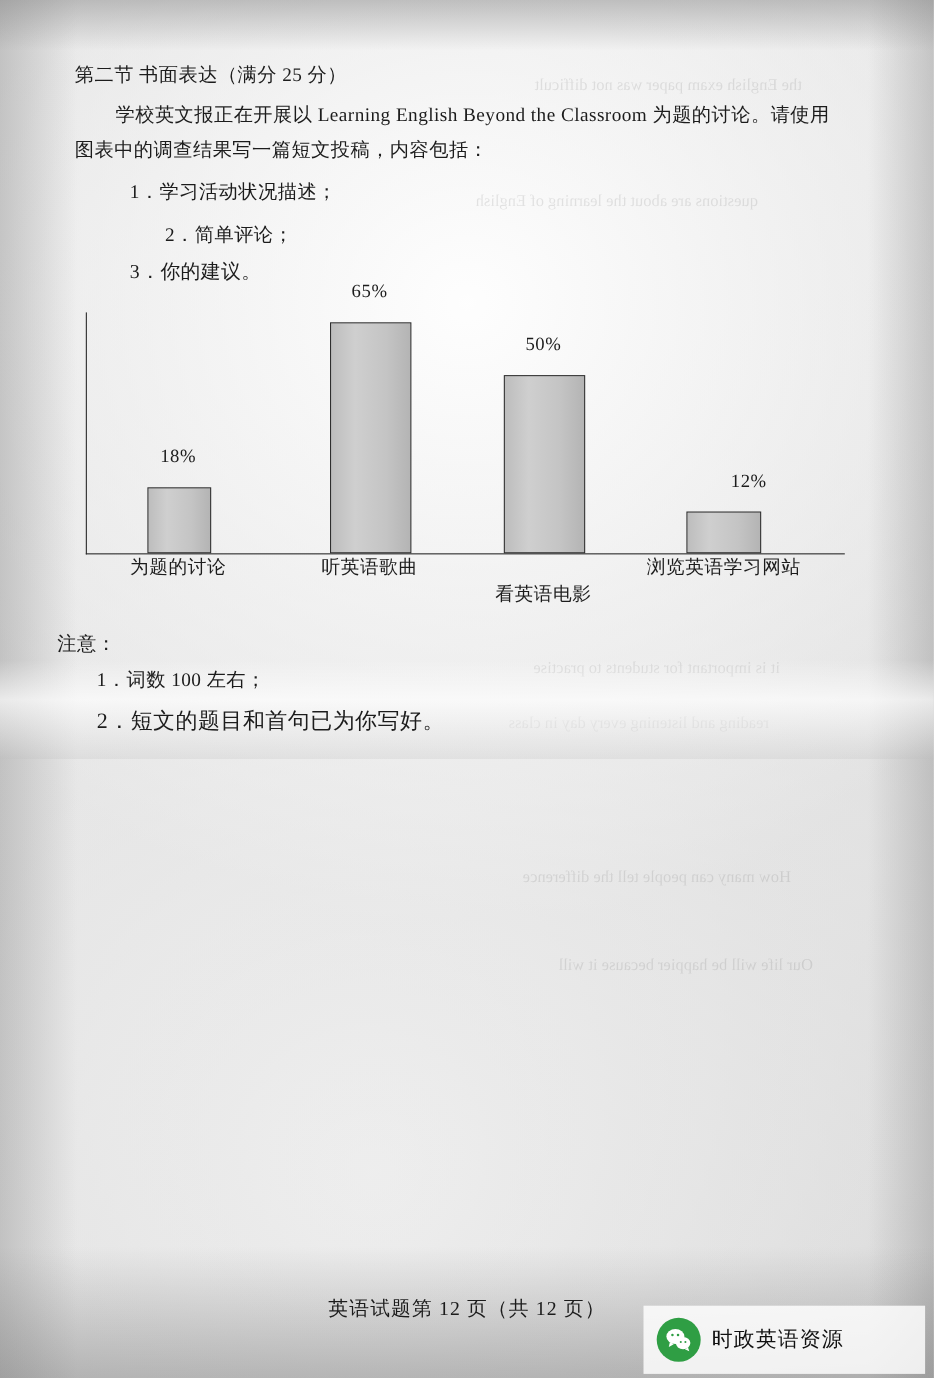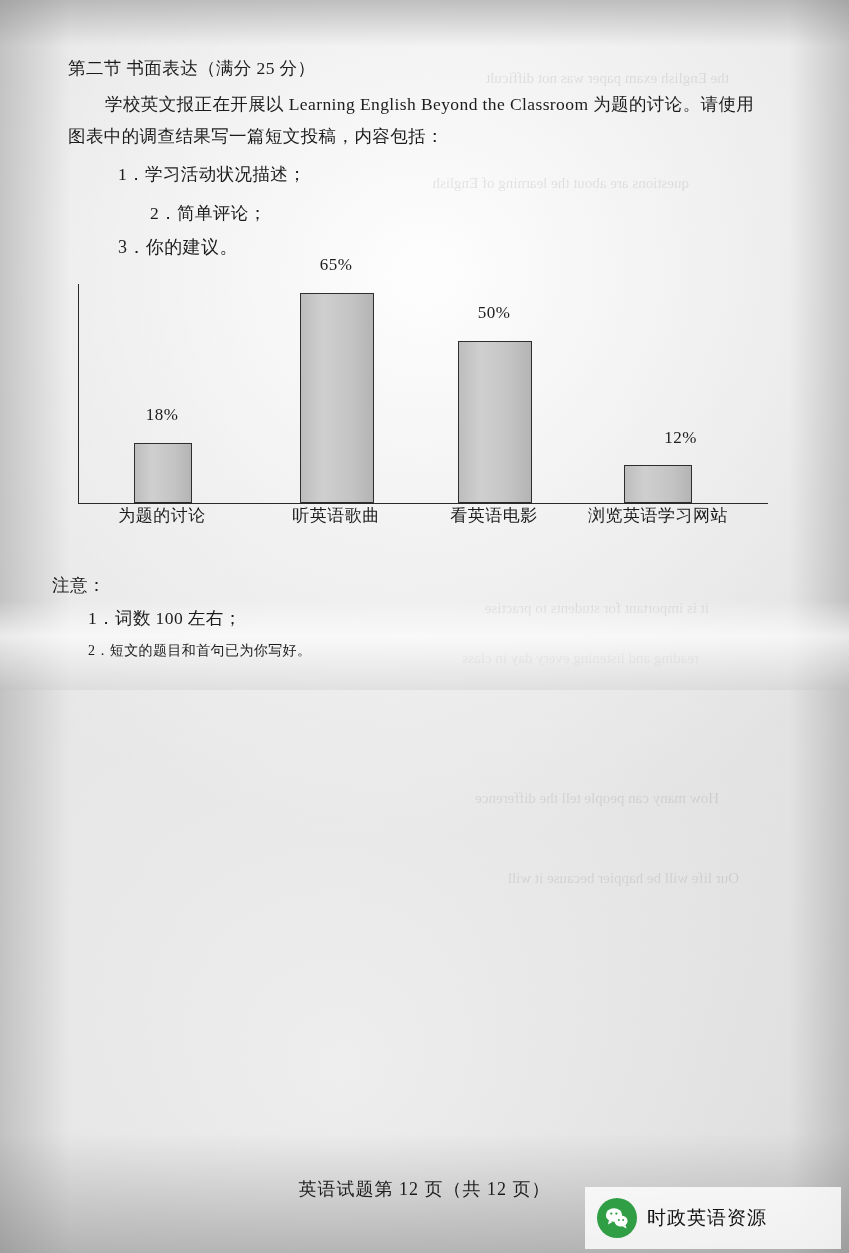--- a/index.html
+++ b/index.html
@@ -79,21 +79,21 @@
   }
   .t-head   { left: 68px;  top: 56px;  font-size: 17.5px; }
   .t-p1a    { left: 105px; top: 92px;  font-size: 17.5px; }
   .t-p1b    { left: 68px;  top: 124px; font-size: 17.5px; }
   .t-i1     { left: 118px; top: 162px; font-size: 17.5px; }
   .t-i2     { left: 118px; top: 201px; font-size: 17.5px; margin-left: 32px; }
   .t-i3     { left: 118px; top: 235px; font-size: 18px; }
   .t-caption{ left: 228px; top: 545px; font-size: 17px; }
   .t-note   { left: 52px;  top: 573px; font-size: 17.5px; }
   .t-n1     { left: 88px;  top: 606px; font-size: 17.5px; }
-  .t-n2     { left: 88px;  top: 642px; font-size: 14px; }
+  .t-n2     { left: 88px;  top: 642px; font-size: 20px; }
   .t-footer { left: 0; right: 0; top: 1177px; text-align: center; font-size: 18px; letter-spacing: 1px;}
 
   
   .chart {
     position: absolute;
     left: 60px;
     top: 250px;
     width: 720px;
     height: 290px;
   }
@@ -199,21 +199,21 @@
     <div class="bar" style="left:74px; width:56px; height:58px;"></div>
     <div class="bar-value" style="left:62px; top:155px; width:80px;">18%</div>
     <div class="bar-label" style="left:32px; width:140px;">为题的讨论</div>
 
     <div class="bar" style="left:240px; width:72px; height:208px;"></div>
     <div class="bar-value" style="left:236px; top:5px; width:80px;">65%</div>
     <div class="bar-label" style="left:206px; width:140px;">听英语歌曲</div>
 
     <div class="bar" style="left:398px; width:72px; height:160px;"></div>
     <div class="bar-value" style="left:394px; top:53px; width:80px;">50%</div>
-    <div class="bar-label" style="left:364px; width:140px;">看英语电影</div>
+    <div class="bar-label" style="left:364px; width:140px;margin-top:24px;">看英语电影</div>
 
     <div class="bar" style="left:564px; width:66px; height:36px;"></div>
     <div class="bar-value" style="left:557px; top:178px; width:80px;text-align:right;">12%</div>
     <div class="bar-label" style="left:512px; width:172px;">浏览英语学习网站</div>
   </div>
 
 
   <div class="line t-note">注意：</div>
   <div class="line t-n1">1．词数 100 左右；</div>
   <div class="line t-n2">2．短文的题目和首句已为你写好。</div>

